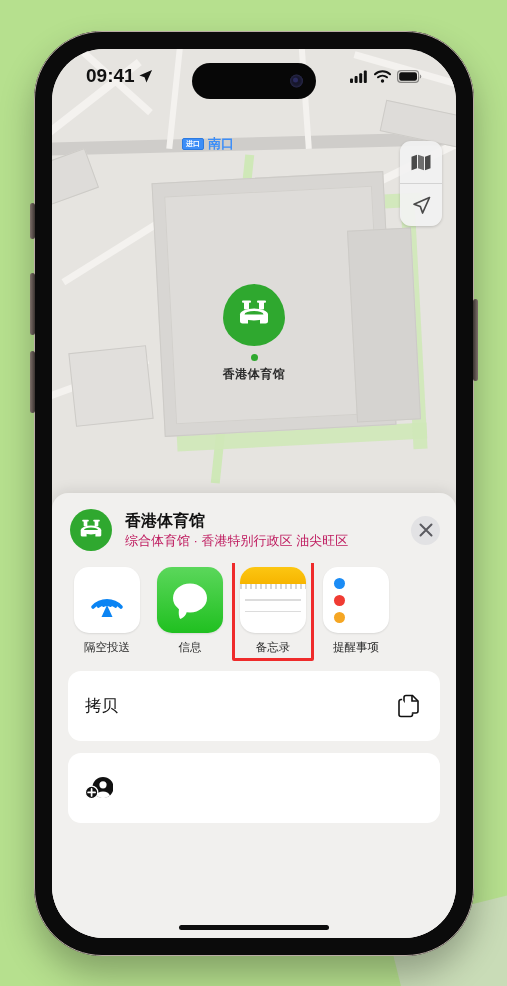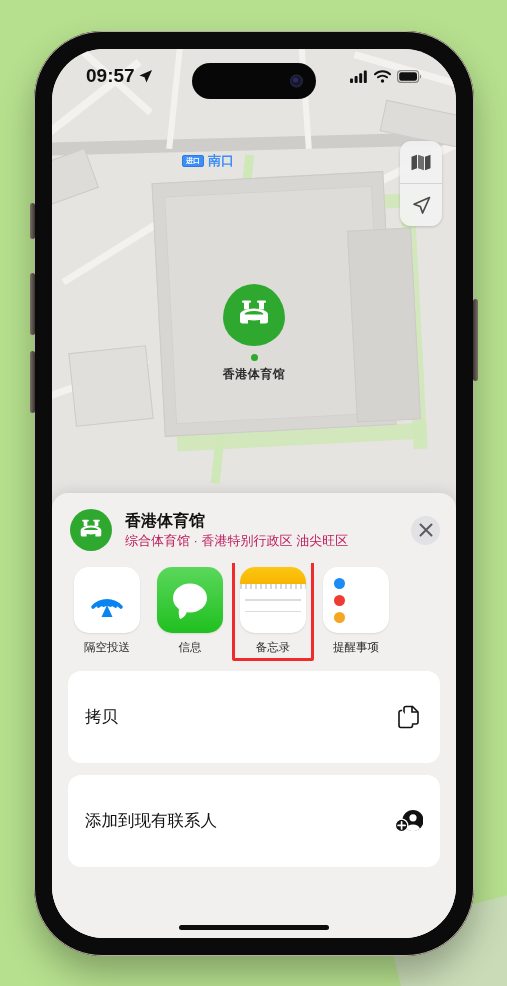--- a/index.html
+++ b/index.html
@@ -127,21 +127,21 @@
   .ic-notes .top{height:17px;background:linear-gradient(180deg,#fcc612,#f7b500);}
   .ic-notes .perf{height:5px;background:repeating-linear-gradient(90deg,#d8d8d8 0 2px,#fff 2px 5px);}
   .ic-notes .ln{height:1.5px;background:#dcdcdc;margin:10px 5px 0;}
   .ic-rem{background:#fff;display:flex;flex-direction:column;justify-content:center;gap:6px;padding-left:11px;box-sizing:border-box;}
   .rem-dot{width:11px;height:11px;border-radius:50%;}
   
   .actions{padding:6px 16px 0;}
   .act-group{background:#fff;border-radius:13px;margin-bottom:12px;overflow:hidden;}
   .act-row{
     display:flex;align-items:center;justify-content:space-between;
-    height:58px;padding:17px 17px;cursor:pointer;
+    height:58px;padding:6px 17px;cursor:pointer;
   }
   .act-row + .act-row{border-top:1px solid #ececec;}
   .act-label{font-size:16.5px;color:#111;font-weight:500;}
   .act-icon{display:flex;align-items:center;justify-content:center;width:28px;height:28px;}
   .home-ind{
     position:absolute;left:50%;transform:translateX(-50%);bottom:8px;
     width:150px;height:5px;border-radius:3px;background:#0d0d0d;z-index:20;
   }
 </style>
 </head>
@@ -175,21 +175,21 @@
       <div class="park" style="left:125px;top:380px;width:250px;height:16px;transform:rotate(-3deg);opacity:.9;"></div>
       <div class="park" style="left:355px;top:150px;width:14px;height:250px;transform:rotate(-3deg);opacity:.9;"></div>
 
       <div class="bldg big" style="left:106px;top:128px;width:230px;height:252px;transform:rotate(-3deg);"></div>
       <div class="bldg" style="left:118px;top:142px;width:206px;height:226px;transform:rotate(-3deg);background:#dedcd9;border-color:#d2d0cc;"></div>
       <div class="bldg" style="left:300px;top:180px;width:62px;height:190px;transform:rotate(-3deg);background:#d5d3d0;"></div>
       <div class="bldg" style="left:20px;top:300px;width:76px;height:72px;transform:rotate(-6deg);background:#e1dfdc;"></div>
       <div class="bldg" style="left:-30px;top:110px;width:70px;height:40px;transform:rotate(-20deg);background:#dedcd9;"></div>
       <div class="bldg" style="left:330px;top:60px;width:90px;height:30px;transform:rotate(12deg);background:#dedcd9;"></div>
 
-      <div class="entrance" style="left:130px;top:103px;">
+      <div class="entrance" style="left:130px;top:86px;">
         <span class="ent-badge">进口</span>
         <span class="ent-text">南口</span>
       </div>
 
       <div class="pin-group" style="top:235px;">
         <div class="pin">
           <svg width="34" height="30" viewBox="0 0 34 30">
             <rect x="7" y="2" width="5" height="8" rx="1" fill="#fff"></rect>
             <rect x="22" y="2" width="5" height="8" rx="1" fill="#fff"></rect>
             <rect x="5" y="1" width="9" height="2.4" rx="1" fill="#fff"></rect>
@@ -215,21 +215,21 @@
         <div class="mc">
           <svg width="21" height="21" viewBox="0 0 21 21">
             <path d="M18.5 2.5 L3 9.2 L9.3 11.5 L11.6 18 Z" fill="none" stroke="#4a4a4a" stroke-width="1.7" stroke-linejoin="round"></path>
           </svg>
         </div>
       </div>
     </div>
 
     <div class="statusbar">
       <div class="st-time">
-        <span>09:57</span>
+        <span>09:41</span>
         <svg width="15" height="15" viewBox="0 0 16 16">
           <path d="M15 1 L1.5 7 L7 8.8 L9 14.5 Z" fill="#111"></path>
         </svg>
       </div>
       <div class="st-right">
         <svg width="18" height="13" viewBox="0 0 18 13">
           <rect x="0" y="8.5" width="3" height="4.5" rx="1" fill="#111"></rect>
           <rect x="4.6" y="6" width="3" height="7" rx="1" fill="#111"></rect>
           <rect x="9.2" y="3.2" width="3" height="9.8" rx="1" fill="#111"></rect>
           <rect x="13.8" y="0.5" width="3" height="12.5" rx="1" fill="#111"></rect>
@@ -329,21 +329,20 @@
                 <path d="M8 1.5 h6.5 L20 7 v10 a2 2 0 0 1 -2 2 h-10 a2 2 0 0 1 -2 -2 V3.5 a2 2 0 0 1 2 -2 z" fill="#fff" stroke="#111" stroke-width="1.6"></path>
                 <path d="M14 1.8 V7 h5.6" fill="none" stroke="#111" stroke-width="1.6"></path>
                 <path d="M14.5 19.3 v1.2 a2 2 0 0 1 -2 2 h-9.5 a2 2 0 0 1 -2 -2 V7.5 a2 2 0 0 1 2 -2 h1.2" fill="#fff" stroke="#111" stroke-width="1.6"></path>
               </svg>
             </span>
           </div>
         </div>
 
         <div class="act-group">
           <div class="act-row">
-            <span class="act-label">添加到现有联系人</span>
             <span class="act-icon">
               <svg width="28" height="24" viewBox="0 0 28 24">
                 <circle cx="18" cy="11.5" r="10.6" fill="#111"></circle>
                 <circle cx="18" cy="8.8" r="3.6" fill="#fff"></circle>
                 <path d="M11 19.6 a7.5 6.3 0 0 1 14 0 a10.6 10.6 0 0 1 -14 0 z" fill="#fff"></path>
                 <circle cx="6.6" cy="16.4" r="6.2" fill="#111" stroke="#fff" stroke-width="1.3"></circle>
                 <path d="M6.6 12.9 v7 M3.1 16.4 h7" stroke="#fff" stroke-width="1.7" stroke-linecap="round"></path>
               </svg>
             </span>
           </div>

